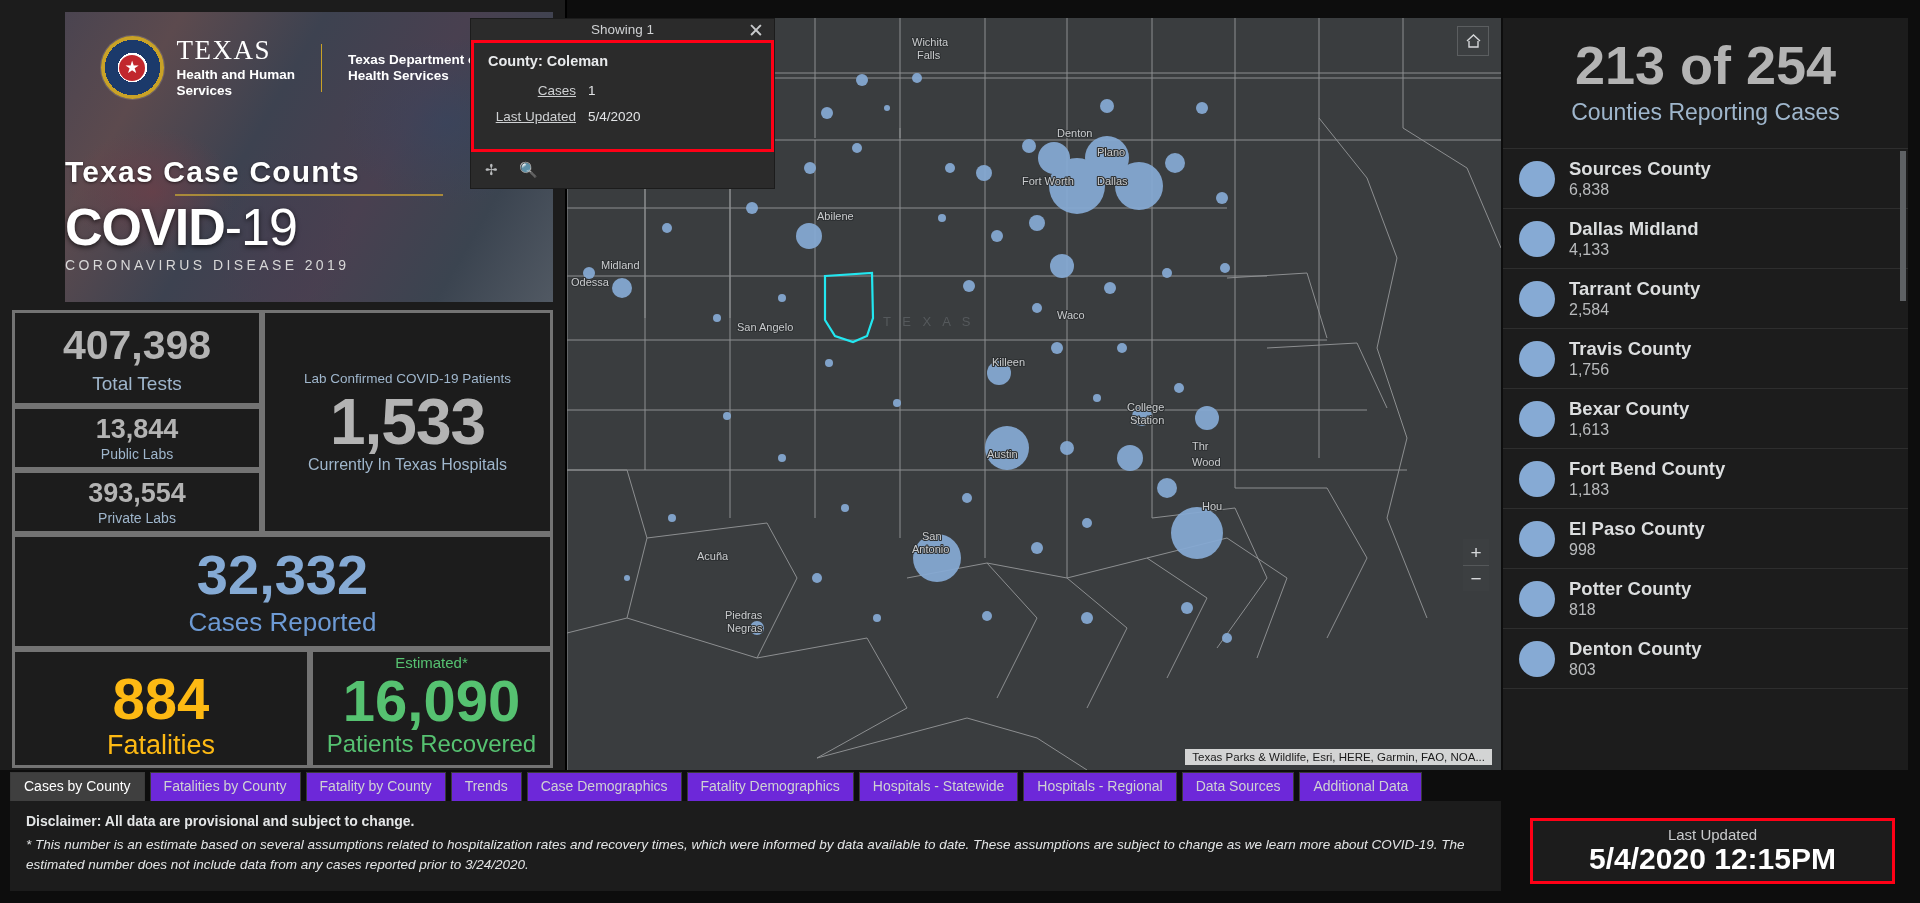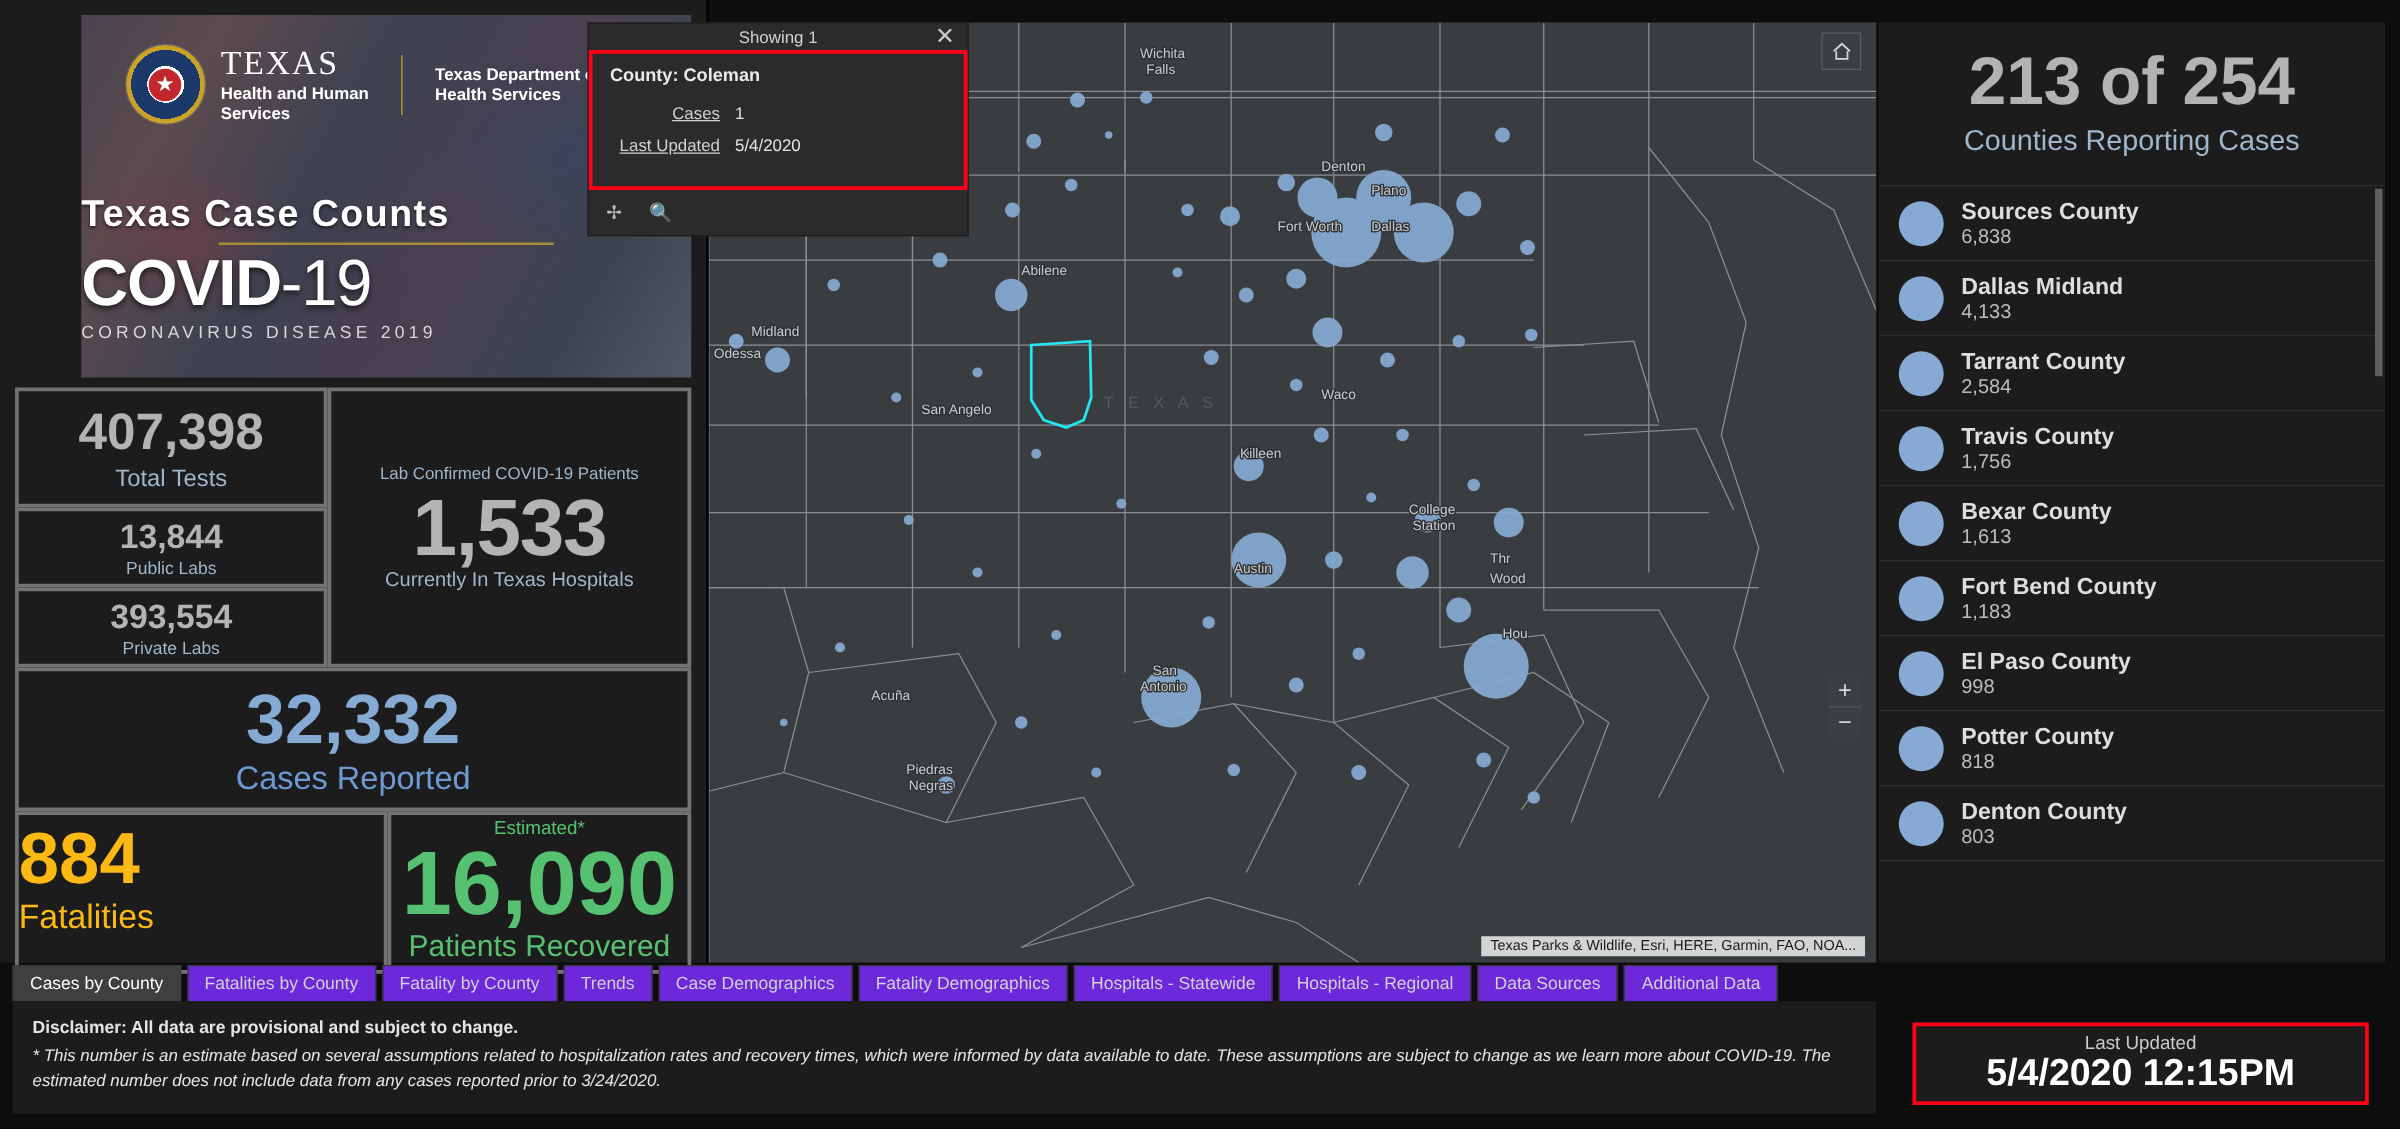--- a/index.html
+++ b/index.html
@@ -80,26 +80,26 @@
 
   .hosp-cell { display:flex; flex-direction:column; justify-content:center; align-items:center; padding:8px 6px; }
   .hosp-top { color:#9fb6cc; font-size:13.5px; text-align:center; }
   .hosp-num { color:#b3b3b3; font-size:64px; font-weight:bold; line-height:1; letter-spacing:-1px; margin:4px 0 2px; }
   .hosp-bot { color:#9fb6cc; font-size:16px; text-align:left; }
 
   .cases-cell { text-align:center; padding:10px 0 8px; }
   .cases-num { color:#85aad4; font-size:56px; font-weight:bold; line-height:1; }
   .cases-lbl { color:#6d9ad4; font-size:26px; margin-top:4px; }
 
-  .fat-cell { padding:6px 0 4px; width:298px; }
+  .fat-cell { text-align:center; padding:18px 0 4px; width:298px; }
   .fat-num { color:#fdb913; font-size:58px; font-weight:bold; line-height:1; }
   .fat-lbl { color:#fdb913; font-size:27px; margin-top:2px; }
   .rec-cell { text-align:center; padding:2px 0 4px; flex:1; }
   .rec-est { color:#56c271; font-size:15px; }
-  .rec-num { color:#56c271; font-size:72px; font-weight:bold; line-height:1.02; }
+  .rec-num { color:#56c271; font-size:58px; font-weight:bold; line-height:1.02; }
   .rec-lbl { color:#56c271; font-size:24px; margin-top:0px; }
 
   
   #map {
     position:absolute; left:567px; top:18px;
     width:934px; height:752px;
     background:#3a3d3f;
     overflow:hidden;
   }
   .city-lbl { fill:#c9cbcd; font-family:"Liberation Sans",sans-serif; font-size:11px; paint-order:stroke; stroke:#2d3032; stroke-width:2.2px; stroke-linejoin:round; }

